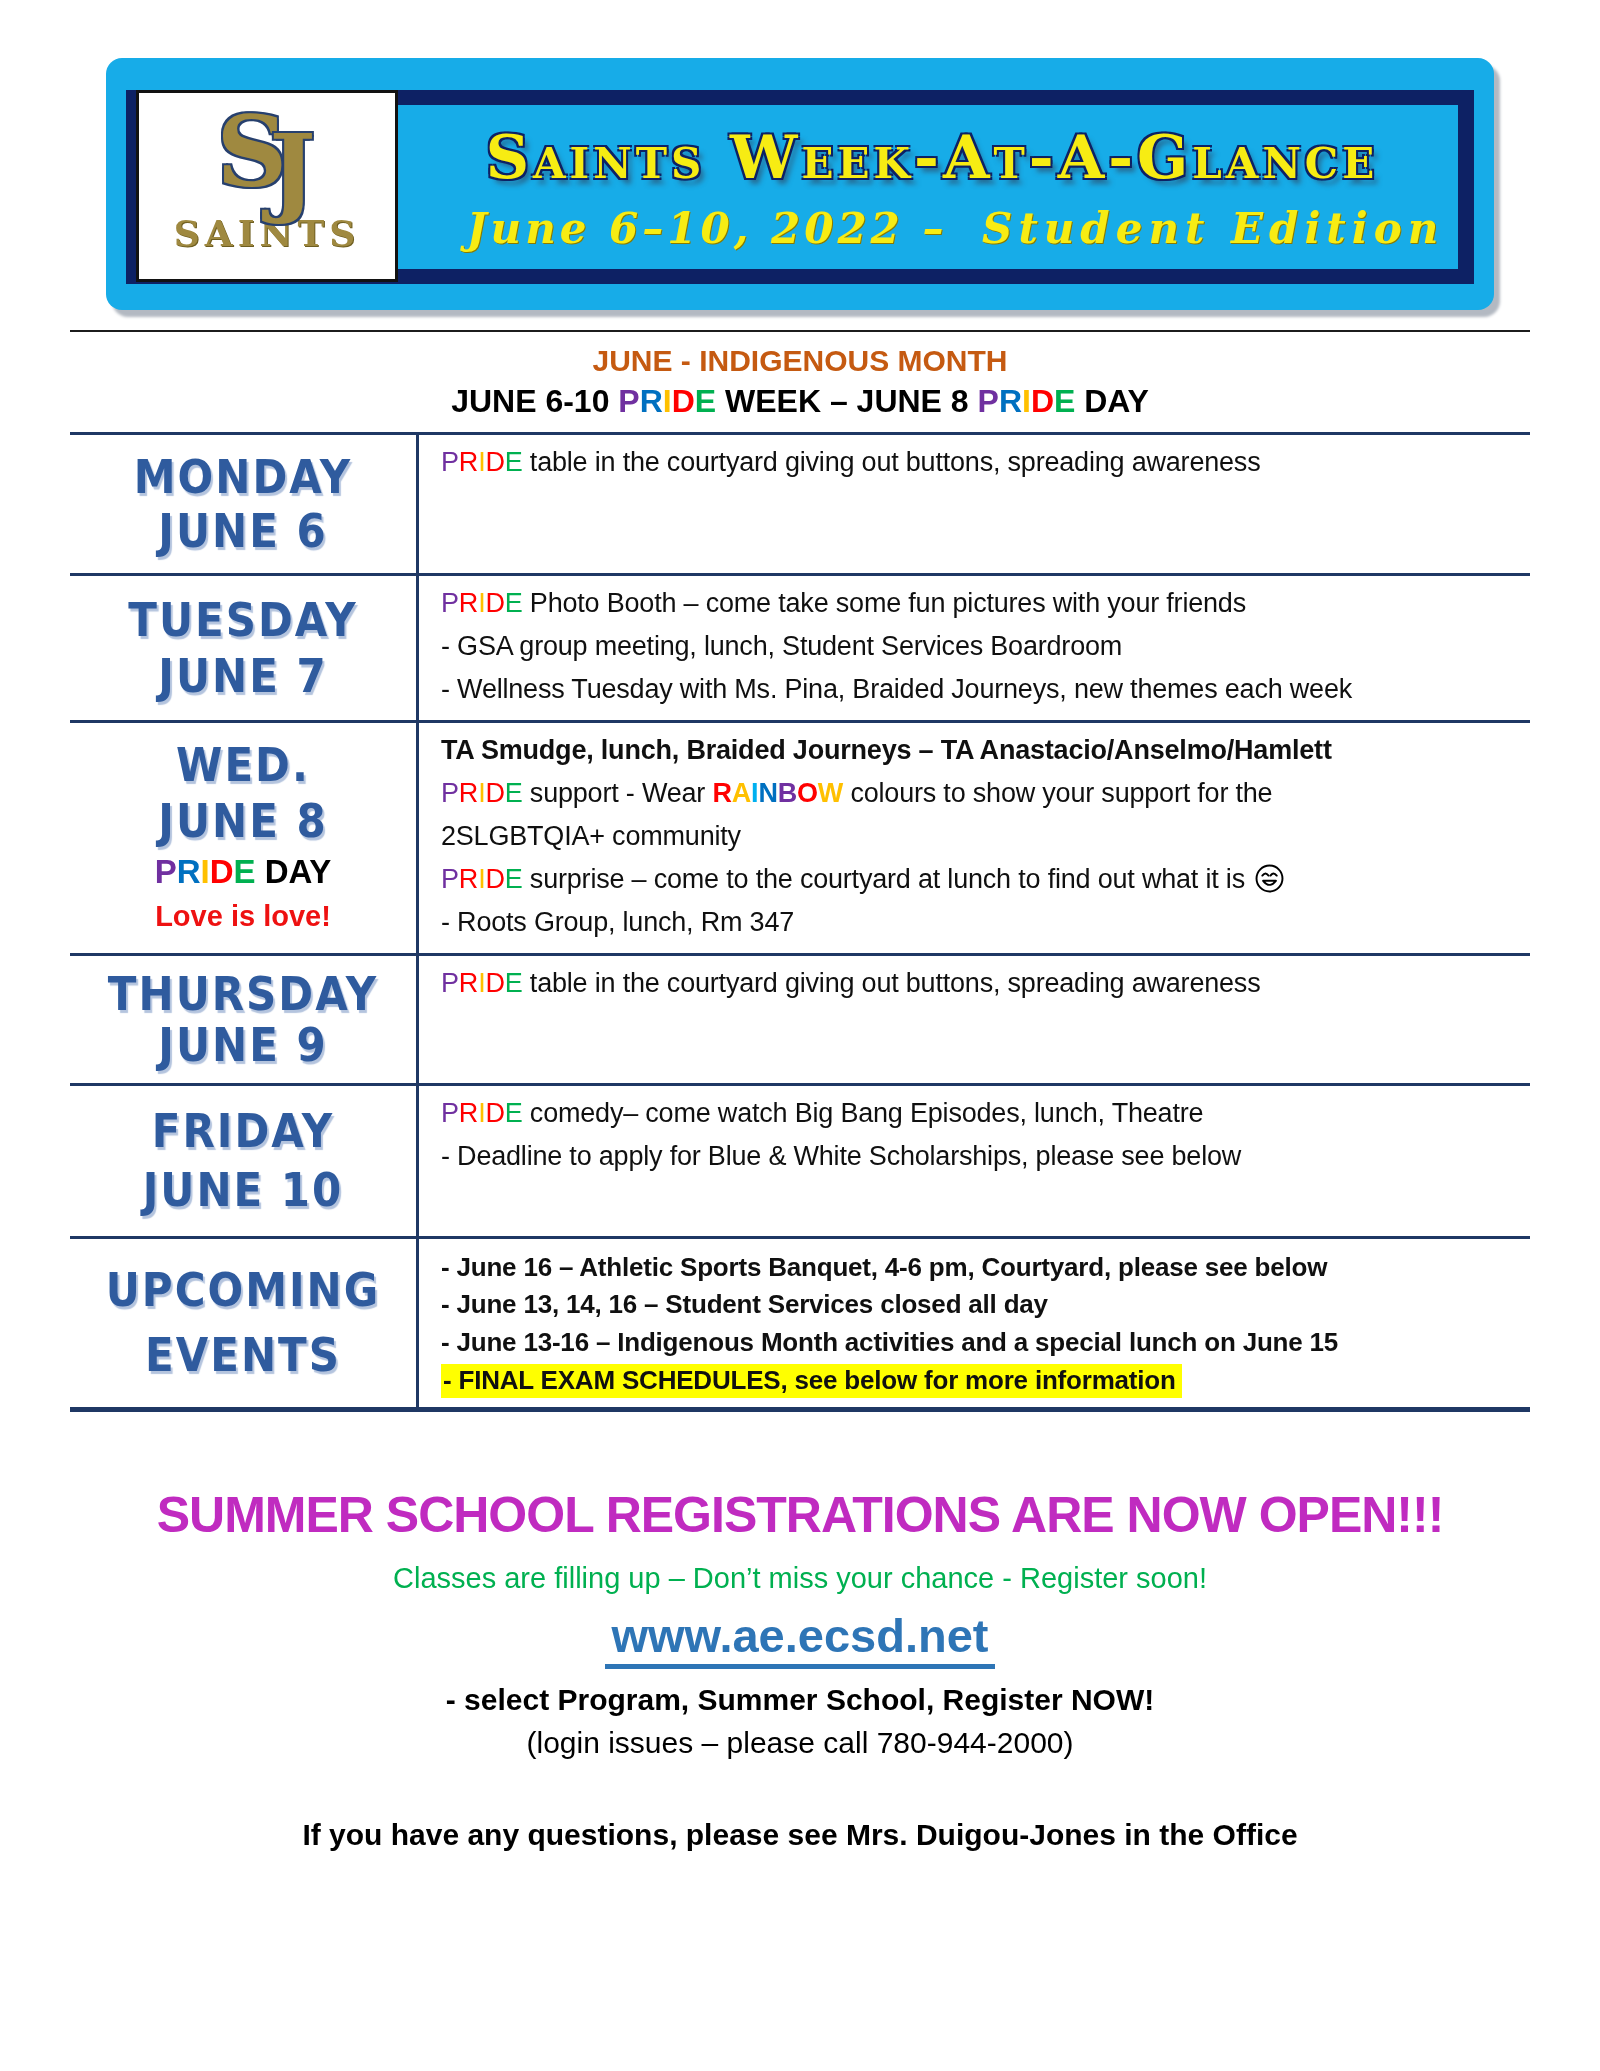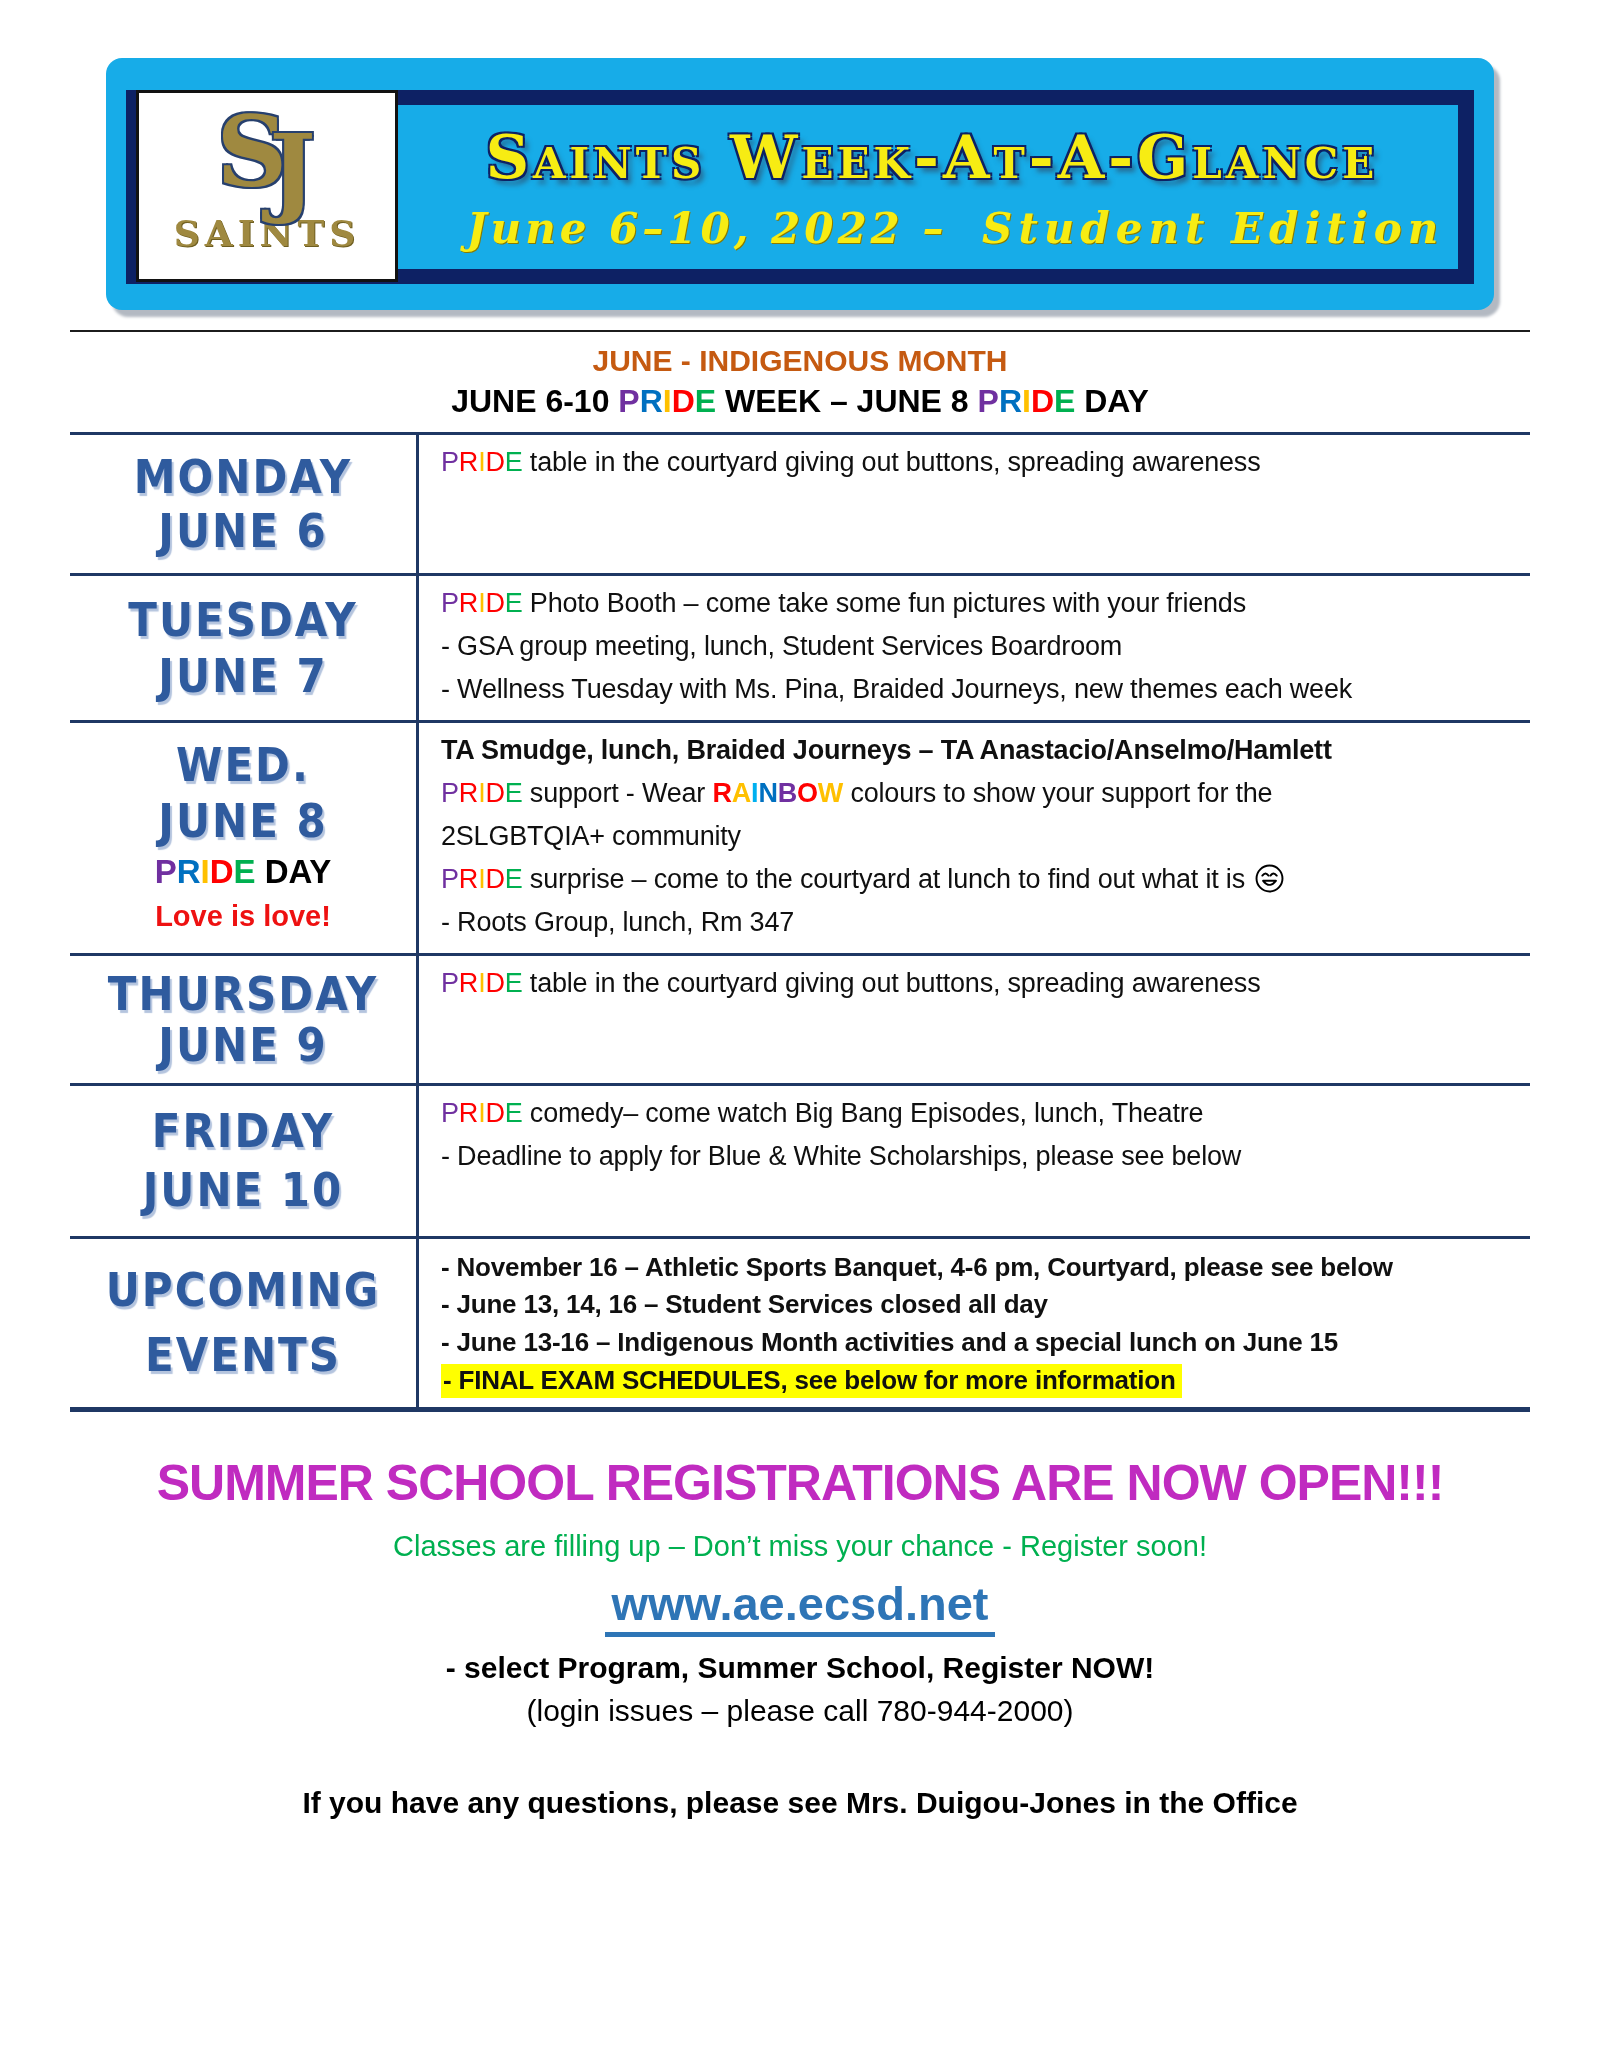--- a/index.html
+++ b/index.html
@@ -74,21 +74,21 @@
     text-shadow:2px 3px 1px #b4c4de;white-space:nowrap;
   }
   .pride-day{font-size:33px;font-weight:700;color:#000;line-height:1;}
   .love{font-size:29px;font-weight:700;color:var(--red);line-height:1;}
   .content-cell{flex:1;padding:6px 16px 8px 22px;font-size:27px;line-height:1.6;color:#101010;}
   .content-cell.tight{font-size:26px;line-height:1.45;padding-top:10px;font-weight:700;}
   .content-line{letter-spacing:-0.2px;}
   .hl{background:var(--highlight);padding:1px 6px 3px 2px;}
   .emoji-svg{vertical-align:-6px;margin-left:2px;}
   
-  .footer{text-align:center;margin-top:42px;}
+  .footer{text-align:center;margin-top:74px;}
   .f-headline{font-size:50px;font-weight:700;color:var(--magenta);letter-spacing:-1px;}
   .f-sub{margin-top:18px;font-size:29px;font-weight:400;color:var(--green);}
   .f-link{
     display:inline-block;margin-top:14px;font-size:47px;font-weight:700;
     color:var(--link-blue);text-decoration:none;border-bottom:5px solid var(--link-blue);
     line-height:1.15;padding:0 6px 1px;cursor:pointer;
   }
   .f-step{margin-top:14px;font-size:30px;font-weight:700;color:#000;}
   .f-login{margin-top:9px;font-size:30px;color:#000;}
   .f-q{margin-top:58px;font-size:30px;font-weight:700;color:#000;}
@@ -183,21 +183,21 @@
           <div class="content-line"><span><span style="color: rgb(112, 48, 160);">P</span><span style="color: rgb(255, 0, 0);">R</span><span style="color: rgb(255, 192, 0);">I</span><span style="color: rgb(255, 0, 0);">D</span><span style="color: rgb(0, 176, 80);">E</span></span><span> comedy– come watch Big Bang Episodes, lunch, Theatre</span></div>
           <div class="content-line"><span>- Deadline to apply for Blue &amp; White Scholarships, please see below</span></div>
         </div>
       </div>
       <div class="s-row" style="min-height: 152px;">
         <div class="day-cell">
           <div class="day-name">UPCOMING</div>
           <div class="day-name">EVENTS</div>
         </div>
         <div class="content-cell tight">
-          <div class="content-line" style="font-weight: 700;"><span>- November 16 – Athletic Sports Banquet, 4-6 pm, Courtyard, please see below</span></div>
+          <div class="content-line" style="font-weight: 700;"><span>- June 16 – Athletic Sports Banquet, 4-6 pm, Courtyard, please see below</span></div>
           <div class="content-line" style="font-weight: 700;"><span>- June 13, 14, 16 – Student Services closed all day</span></div>
           <div class="content-line" style="font-weight: 700;"><span>- June 13-16 – Indigenous Month activities and a special lunch on June 15</span></div>
           <div class="content-line"><span class="hl"><span>- FINAL EXAM SCHEDULES, see below for more information</span></span></div>
         </div>
       </div>
     </div>
 
   <div class="footer">
     <div class="f-headline">SUMMER SCHOOL REGISTRATIONS ARE NOW OPEN!!!</div>
     <div class="f-sub">Classes are filling up – Don’t miss your chance - Register soon!</div>

